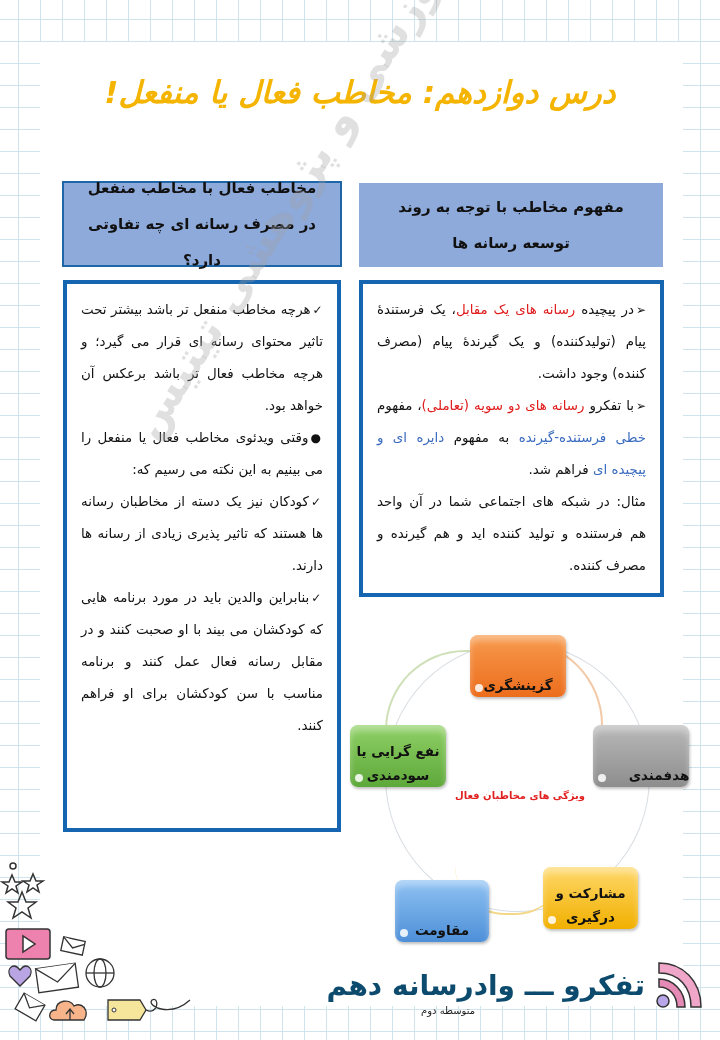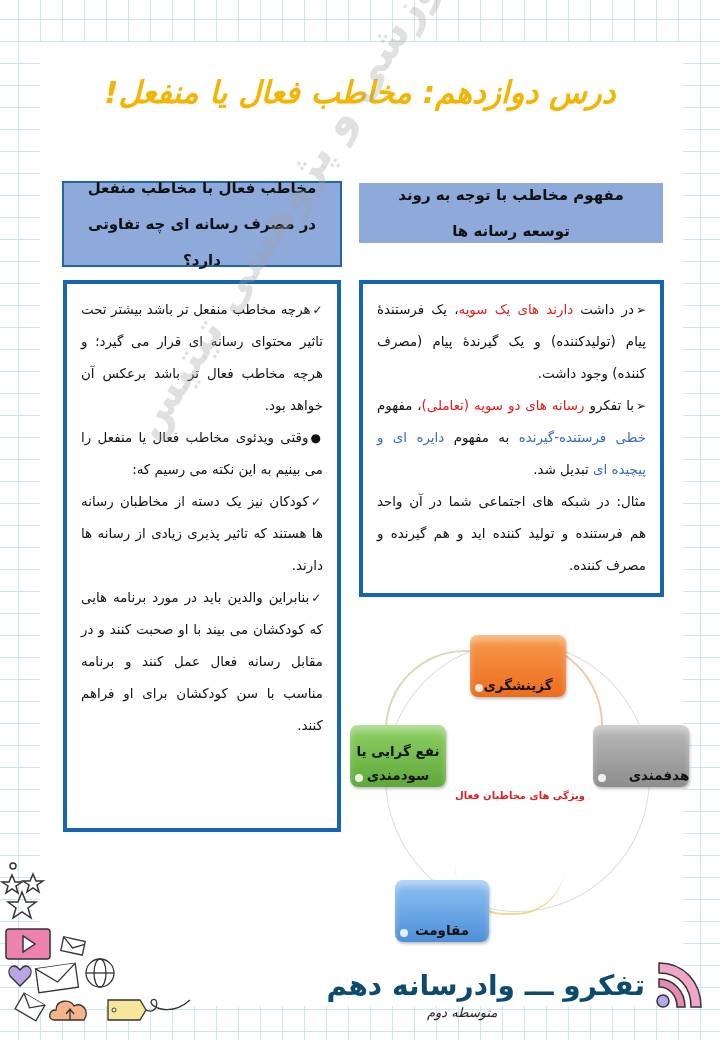--- a/index.html
+++ b/index.html
@@ -34,21 +34,21 @@
     }
     .header-box {
       position: absolute;
       background: #8eaadb;
       display: flex; align-items: center; justify-content: center;
       text-align: center;
       font-weight: bold; font-size: 15px; line-height: 36px;
       color: #111;
       padding: 6px 14px;
     }
-    .header-right { left: 359px; top: 183px; width: 304px; height: 60px; }
+    .header-right { left: 359px; top: 183px; width: 304px; height: 84px; }
     .header-left  { left: 62px;  top: 181px; width: 280px; height: 86px; border: 2px solid #1f66a8; }
 
     .content-box {
       position: absolute;
       background: #fff;
       border: 4px solid #1565b0;
       padding: 10px 14px 8px 14px;
       font-size: 13.4px;
       line-height: 32px;
       color: #111;
@@ -110,39 +110,39 @@
     }
 
     
     .deco { position: absolute; left: 0; top: 850px; width: 200px; height: 190px; }
     .logo { position: absolute; left: 415px; top: 955px; width: 300px; height: 70px; }
     .logo-text {
       position: absolute; right: 70px; top: 14px;
       font-weight: bold; font-size: 28px; color: #0c4a6e; white-space: nowrap;
     }
     .logo-sub {
-      position: absolute; left: 12px; top: 50px; font-size: 13px; color: #222; font-style: italic;
+      position: absolute; left: 6px; top: 50px; font-size: 10px; color: #222;
     }
   </style>
 </head>
 <body>
 
 <div class="sheet"></div>
 
 <h1 class="title">درس دوازدهم: مخاطب فعال یا منفعل!</h1>
 
 <div class="header-box header-right">
   <span>مفهوم مخاطب با توجه به روند توسعه رسانه ها</span>
 </div>
 <div class="content-box box-right">
   <p class="para">
-    <span class="bullet">➢</span><span>در داشت </span><span class="red">دارند های یک سویه</span><span>، یک فرستندۀ پیام (تولیدکننده) و یک گیرندۀ پیام (مصرف کننده) وجود داشت.</span>
+    <span class="bullet">➢</span><span>در پیچیده </span><span class="red">رسانه های یک مقابل</span><span>، یک فرستندۀ پیام (تولیدکننده) و یک گیرندۀ پیام (مصرف کننده) وجود داشت.</span>
   </p>
   <p class="para">
-    <span class="bullet">➢</span><span>با تفکرو </span><span class="red">رسانه های دو سویه (تعاملی)</span><span>، مفهوم </span><span class="blue">خطی فرستنده-گیرنده</span><span> به مفهوم </span><span class="blue">دایره ای و پیچیده ای</span><span> تبدیل شد.</span>
+    <span class="bullet">➢</span><span>با تفکرو </span><span class="red">رسانه های دو سویه (تعاملی)</span><span>، مفهوم </span><span class="blue">خطی فرستنده-گیرنده</span><span> به مفهوم </span><span class="blue">دایره ای و پیچیده ای</span><span> فراهم شد.</span>
   </p>
   <p class="para">مثال: در شبکه های اجتماعی شما در آن واحد هم فرستنده و تولید کننده اید و هم گیرنده و مصرف کننده.</p>
 </div>
 
 <div class="header-box header-left">
   <span>مخاطب فعال با مخاطب منفعل در مصرف رسانه ای چه تفاوتی دارد؟</span>
 </div>
 <div class="content-box box-left">
   <p class="para"><span class="bullet">✓</span><span>هرچه مخاطب منفعل تر باشد بیشتر تحت تاثیر محتوای رسانه ای قرار می گیرد؛ و هرچه مخاطب فعال تر باشد برعکس آن خواهد بود.</span></p>
   <p class="para"><span class="bullet">●</span><span>وقتی ویدئوی مخاطب فعال یا منفعل را می بینیم به این نکته می رسیم که:</span></p>
@@ -153,20 +153,23 @@
 <div class="diagram">
   <div class="ring"></div>
   <div class="arc-orange"></div>
   <div class="arc-green"></div>
   <div class="arc-yellow"></div>
   <div class="node n-orange">
       <span>گزینشگری</span>
     </div>
   <div class="node n-gray">
       <span>هدفمندی</span>
+    </div>
+  <div class="node n-yellow">
+      <span>مشارکت و درگیری</span>
     </div>
   <div class="node n-blue">
       <span>مقاومت</span>
     </div>
   <div class="node n-green">
       <span>نفع گرایی یا سودمندی</span>
     </div>
   <div class="diagram-center">ویژگی های مخاطبان فعال</div>
 </div>
 

